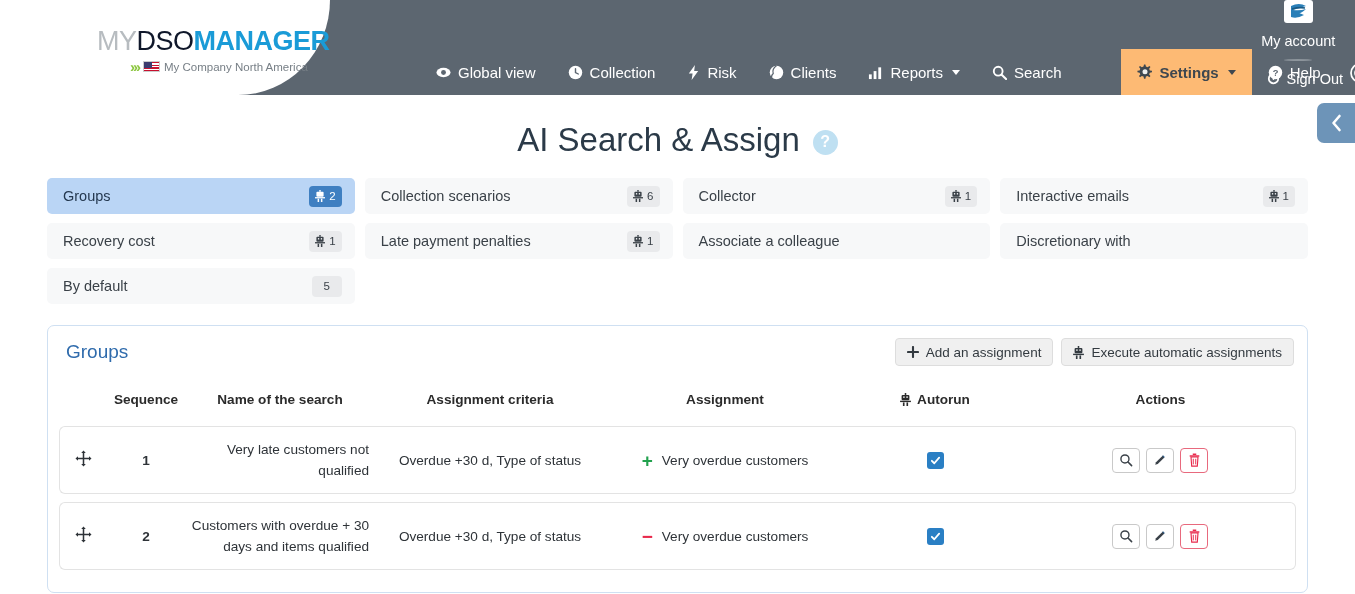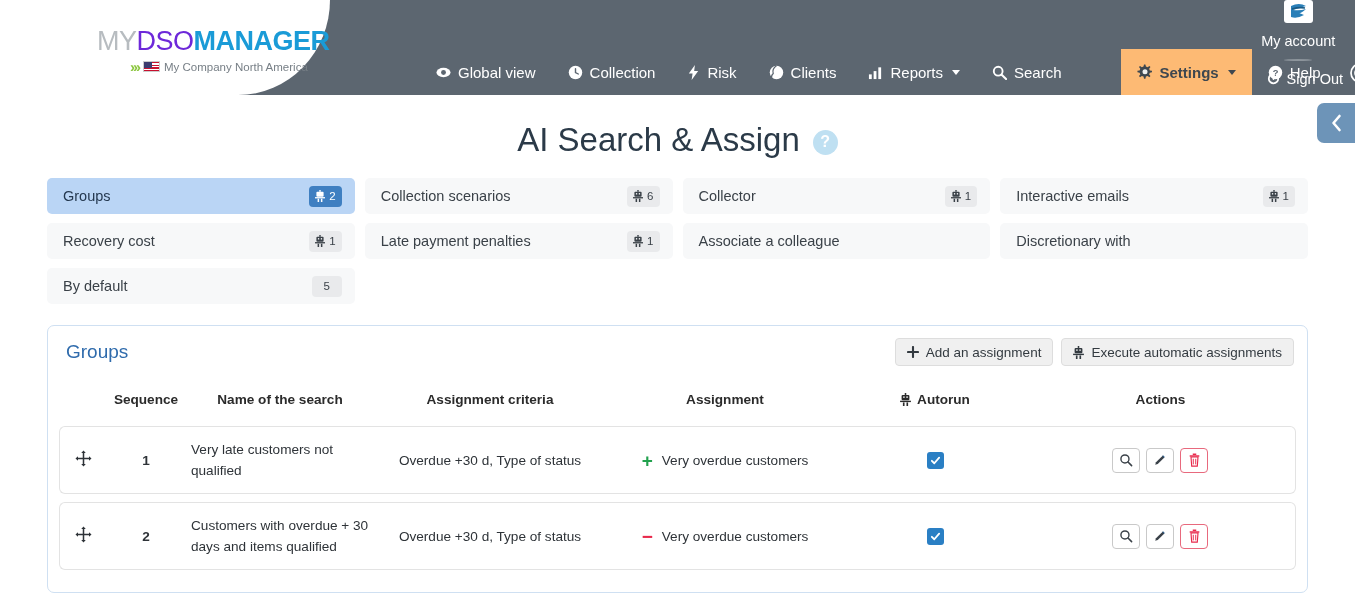--- a/index.html
+++ b/index.html
@@ -46,21 +46,21 @@
   }
   .logo-text {
     position: absolute;
     left: 67px;
     top: 14px;
     font-size: 27px;
     letter-spacing: -0.5px;
     white-space: nowrap;
   }
   .lt-my { color: #b7bcc0; font-weight: 400; }
-  .lt-dso { color: #6d28d9; font-weight: 400; }
+  .lt-dso { color: #0f172a; font-weight: 400; }
   .lt-manager { color: #1a9bd7; font-weight: 700; }
 
   .logo-sub {
     position: absolute;
     left: 100px;
     top: 46px;
     display: flex;
     align-items: center;
     gap: 4px;
     white-space: nowrap;
@@ -289,21 +289,21 @@
     border-left: 1px solid #e3e3e3;
     border-top-left-radius: 6px; border-bottom-left-radius: 6px;
   }
   table.grid tr.datarow td:last-child {
     border-right: 1px solid #e3e3e3;
     border-top-right-radius: 6px; border-bottom-right-radius: 6px;
   }
 
   .c-drag { width: 48px; text-align:center; }
   .c-seq  { width: 78px; text-align:center; font-weight: 700; }
-  .c-name { width: 190px; text-align:left; line-height: 1.55; }
+  .c-name { width: 190px; text-align:right; line-height: 1.55; }
   .c-crit { width: 230px; text-align:center; }
   .c-asg  { width: 240px; }
   .c-auto { width: 180px; text-align:center; }
   .c-act  { text-align:center; }
 
   .asg-cell { display:flex; align-items:center; justify-content:center; gap: 9px; }
   .sign-plus { color: #22a14e; font-size: 19px; font-weight: 700; line-height: 1; }
   .sign-minus { color: #e8294b; font-size: 19px; font-weight: 700; line-height: 1; }
 
   .chk {

